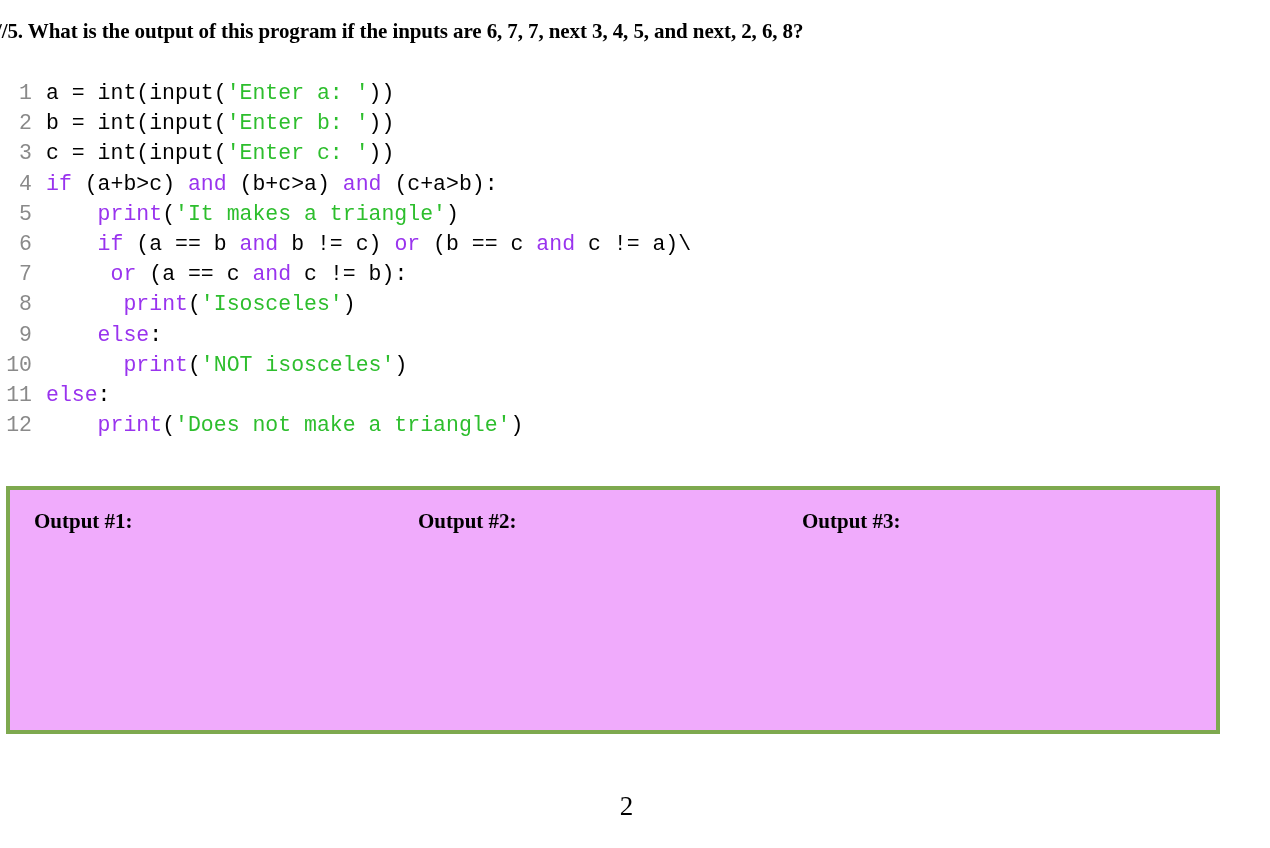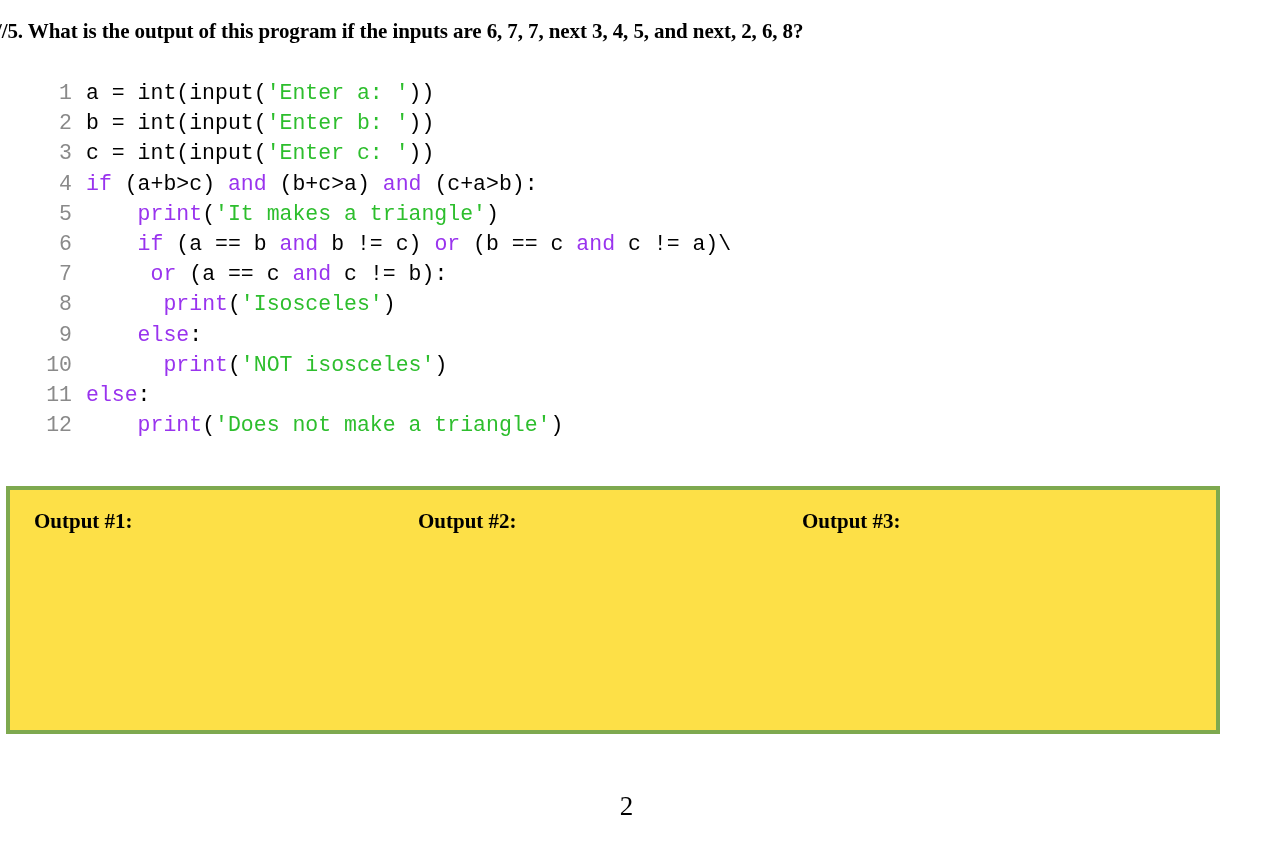--- a/index.html
+++ b/index.html
@@ -41,21 +41,20 @@
     width: 1270px;
     font-family: "Liberation Mono", monospace;
     font-size: 21.5px;
     line-height: 30.2px;
     white-space: pre;
   }
   .code-line {
     display: block;
     height: 30.2px;
     white-space: pre;
-    margin-left: 40px;
   }
   .lineno {
     display: inline-block;
     width: 32px;
     text-align: right;
     color: #8a8a8a;
     font-family: "Liberation Mono", monospace;
   }
   .codetext {
     display: inline-block;
@@ -68,21 +67,21 @@
 
   
   #answer-box {
     position: absolute;
     left: 6px;
     top: 486px;
     width: 1206px;
     height: 240px;
     border: 4px solid #7ea94f;
     box-sizing: content-box;
-    background: #fde047;
+    background: #f0abfc;
   }
   .output-label {
     position: absolute;
     top: 18px;
     font-family: "Liberation Serif", serif;
     font-weight: bold;
     font-size: 21px;
     line-height: 26px;
     color: #000000;
     white-space: nowrap;

